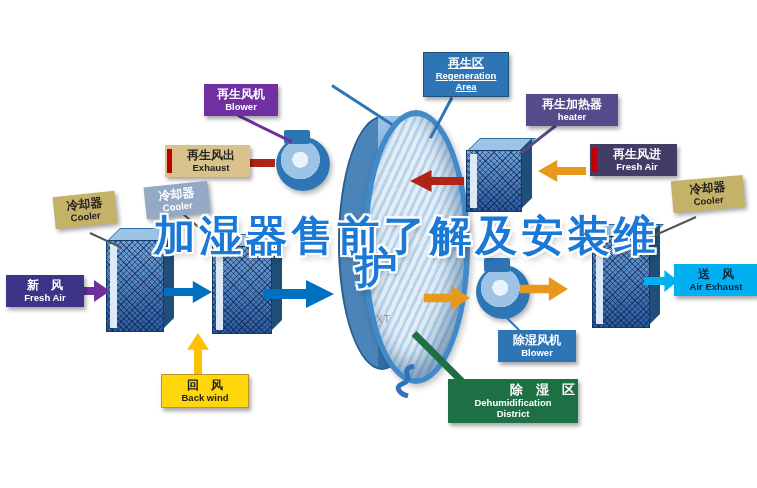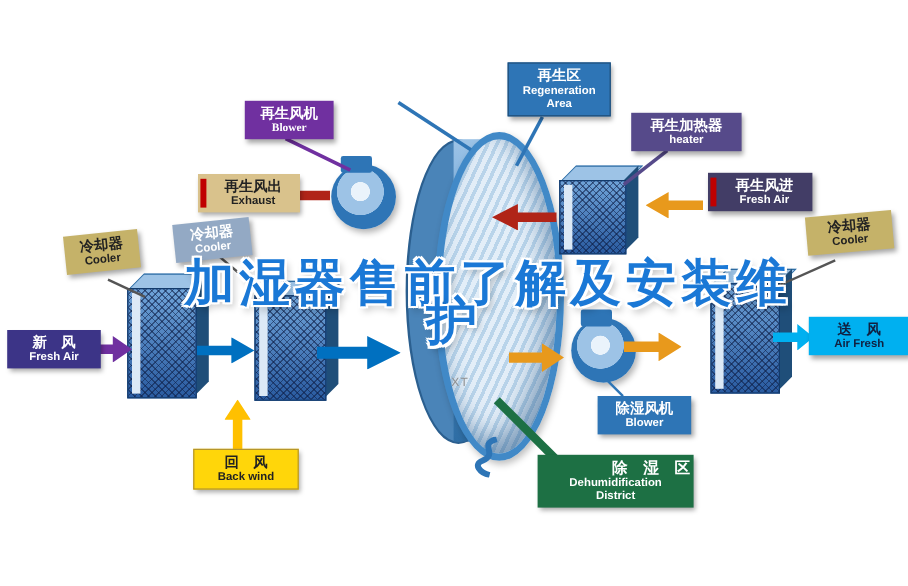--- a/index.html
+++ b/index.html
@@ -14,22 +14,22 @@
   .title-line-1{top:208px;margin-left:28px;}
   .title-line-2{top:240px;}
 
   
   .lbl{position:absolute;z-index:8;text-align:center;padding:3px 3px;
        box-shadow:2px 3px 4px rgba(0,0,0,.35);}
   .lbl .zh{font-size:12px;font-weight:bold;line-height:1.25;white-space:nowrap;}
   .lbl .en{font-size:9.5px;font-weight:bold;line-height:1.15;}
   .accent::before{content:"";position:absolute;left:2px;top:4px;bottom:4px;width:5px;background:#c00000;}
   .lbl-desiccant{background:#1e3f6f;color:#fff;border:1px solid #9dc3e6;}
-  .lbl-regeneration{background:#2e75b6;color:#fff;border:1px solid #1f4e79;}
-  .lbl-regen-blower{background:#7030a0;color:#fff;font-family:Liberation Serif, serif;}
+  .lbl-regeneration{background:#2e75b6;color:#fff;border:1px solid #1f4e79;text-decoration:underline;}
+  .lbl-regen-blower{background:#7030a0;color:#fff;}
   .lbl-regen-heater{background:#564a8a;color:#fff;}
   .lbl-exhaust{background:#d9c28c;color:#222;padding-left:10px;}
   .lbl-regen-fresh{background:#423d66;color:#fff;padding-left:10px;}
   .lbl-cooler-l{background:#c5b269;color:#222;transform:rotate(-6deg);}
   .lbl-cooler-m{background:#93a9c4;color:#fff;transform:rotate(-6deg);}
   .lbl-cooler-r{background:#c5b269;color:#222;transform:rotate(-5deg);}
   .lbl-fresh{background:#3c3487;color:#fff;}
   .lbl-back{background:#ffd60a;color:#222;border:1px solid #b5952c;}
   .lbl-supply{background:#00b0f0;color:#102040;}
   .lbl-dh-blower{background:#2e75b6;color:#fff;}
@@ -167,21 +167,21 @@
   <div class="lbl lbl-fresh" style="left:6px;top:275px;width:72px;">
     <div class="zh">新　风</div>
     <div class="en">Fresh Air</div>
   </div>
   <div class="lbl lbl-back" style="left:161px;top:374px;width:80px;">
     <div class="zh">回　风</div>
     <div class="en">Back wind</div>
   </div>
   <div class="lbl lbl-supply" style="left:674px;top:264px;width:78px;">
     <div class="zh">送　风</div>
-    <div class="en">Air Fresh</div>
+    <div class="en">Air Exhaust</div>
   </div>
   <div class="lbl lbl-dh-blower" style="left:498px;top:330px;width:72px;">
     <div class="zh">除湿风机</div>
     <div class="en">Blower</div>
   </div>
   <div class="lbl lbl-district" style="left:448px;top:379px;width:124px;">
     <div class="zh">除　湿　区</div>
     <div class="en">Dehumidification</div>
     <div class="en">District</div>
   </div>

